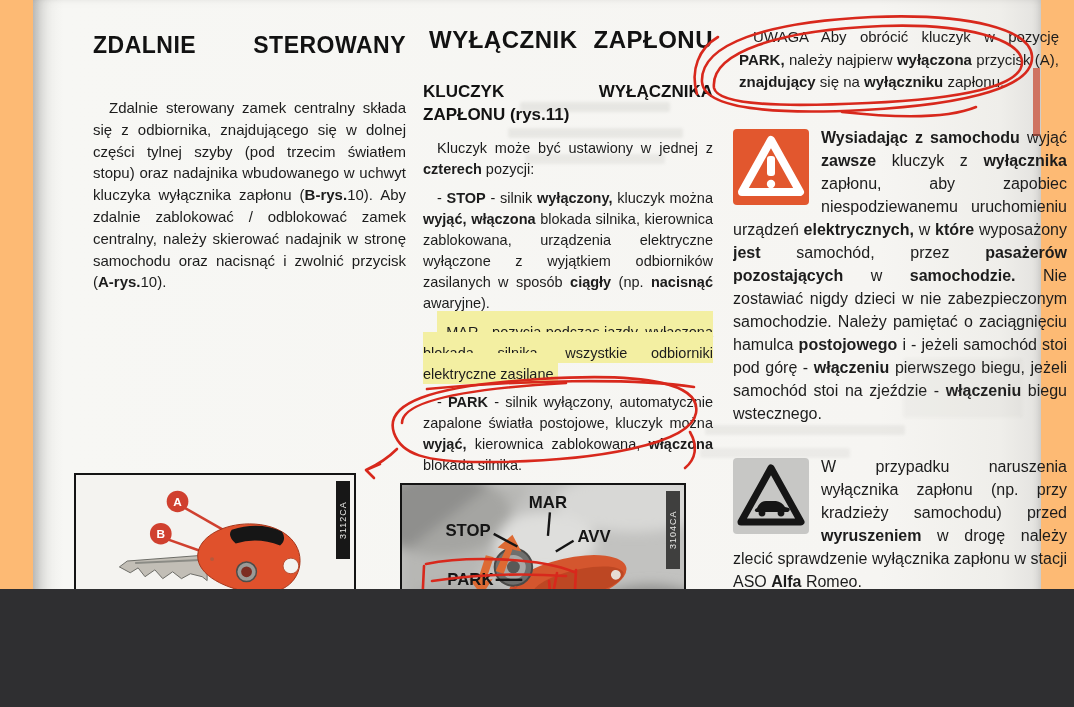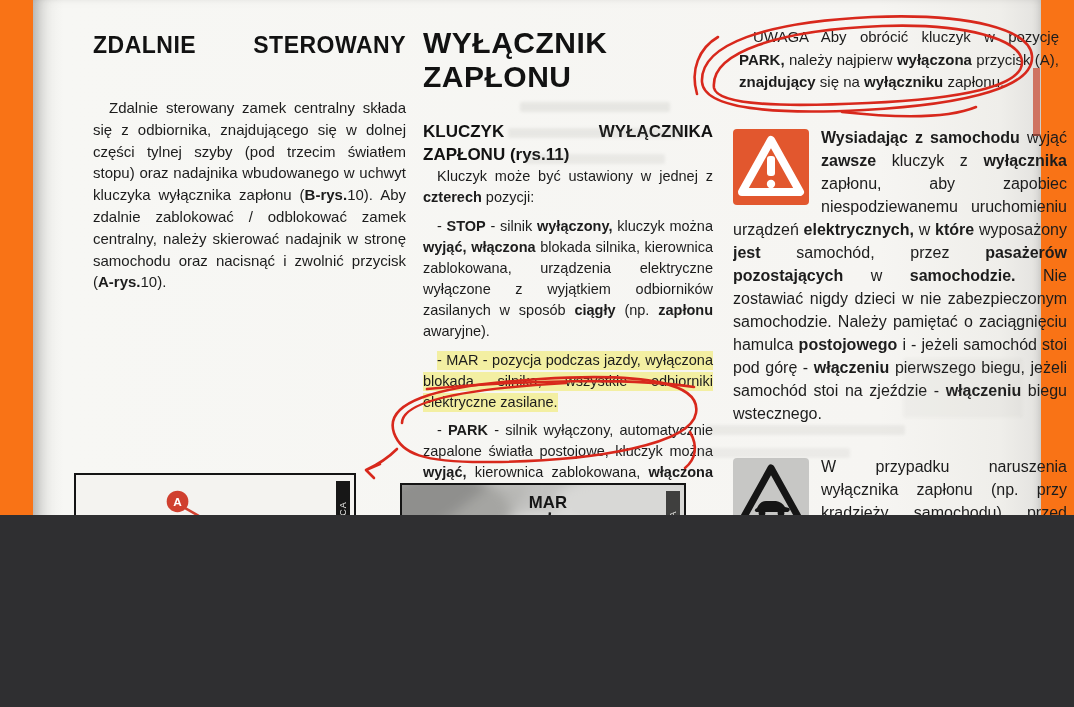--- a/index.html
+++ b/index.html
@@ -1,38 +1,38 @@
 <!DOCTYPE html>
 <html><head>
 <meta charset="utf-8">
 <style>
   html,body{margin:0;padding:0;background:#2f2f31;}
-  .root{position:relative;width:1074px;height:515px;overflow:hidden;
-        background:#f97316;font-family:"Liberation Sans",sans-serif;text-decoration:underline;}
+  .root{position:relative;width:1074px;height:589px;overflow:hidden;
+        background:#fdba74;font-family:"Liberation Sans",sans-serif;text-decoration:underline;}
   
   .page{position:absolute;left:33px;top:0;width:1008px;height:688px;
         background:linear-gradient(90deg,#e9e9e6 0,#f7f7f4 3%,#f6f5f2 84%,#efeeea 96%,#e3e2df 100%);
         box-shadow:inset 14px 0 18px -12px rgba(0,0,0,.35), inset -6px 0 10px -6px rgba(0,0,0,.2);}
   .col{position:absolute;color:#1c1c1c;}
   .col1{left:60px;top:30px;width:313px;}
   .col2{left:390px;top:26px;width:290px;}
   .col3{left:700px;top:20px;width:334px;}
   .h1line{font-size:23px;font-weight:700;line-height:31px;letter-spacing:.5px;
           color:#121212;text-align:justify;text-align-last:justify;}
-  .h1single{font-size:30px;font-weight:700;letter-spacing:.5px;color:#121212;
-          text-align:justify;text-align-last:justify;}
+  .h1single{font-size:24px;font-weight:700;letter-spacing:.5px;color:#121212;
+          text-align:justify;text-align-last:justify;margin-left:6px;}
   .subline{font-size:17px;font-weight:700;line-height:23px;color:#121212;}
   .subline.j{text-align:justify;text-align-last:justify;}
   .body{font-size:15px;line-height:21.8px;text-align:justify;margin:0;}
   .body.ind{text-indent:16px;}
   .c2p{font-size:14.5px;line-height:21px;text-align:justify;margin:0;text-indent:14px;}
   .c3p{font-size:16px;line-height:23px;text-align:justify;margin:0;}
   .note{font-size:15px;line-height:22.5px;text-align:justify;margin:0;text-indent:14px;}
   b{font-weight:700;}
-  .hl{background:#f3efa2;box-decoration-break:clone;padding:1px 0 2px;}
+  .hl{background:#f3efa2;box-decoration-break:clone;padding:13px 0 2px;}
   .warnblock{overflow:hidden;}
   .warn-icon{float:left;width:76px;height:76px;margin:3px 12px 2px 0;border-radius:4px;}
   .warn-icon.orange{background:#e2572e;}
   .warn-icon.gray{background:#c7c7c5;}
   
   .fig{position:absolute;border:2.5px solid #141414;background:#f4f3f0;box-sizing:border-box;}
   .fig svg{position:absolute;left:0;top:0;width:100%;height:100%;}
   .photocode{position:absolute;top:6px;right:4px;width:14px;height:78px;color:#e8e8e6;
              font-size:9px;letter-spacing:1px;writing-mode:vertical-rl;transform:rotate(180deg);
              text-align:center;line-height:14px;}
@@ -63,22 +63,22 @@
 
     <div class="col col1">
       <div class="h1line">ZDALNIE STEROWANY</div>
       <p class="body ind" style="margin-top:36px">Zdalnie sterowany zamek centralny składa się z odbiornika, znajdującego się w dolnej części tylnej szyby (pod trzecim światłem stopu) oraz nadajnika wbudowanego w uchwyt kluczyka wyłącznika zapłonu (<b>B-rys.</b>10). Aby zdalnie zablokować / odblokować zamek centralny, należy skierować nadajnik w stronę samochodu oraz nacisnąć i zwolnić przycisk (<b>A-rys.</b>10).</p>
     </div>
 
     <div class="col col2">
       <div class="h1single">WYŁĄCZNIK ZAPŁONU</div>
       <div class="subline j" style="margin-top:26px">KLUCZYK WYŁĄCZNIKA</div>
       <div class="subline">ZAPŁONU (rys.11)</div>
-      <p class="c2p" style="">Kluczyk może być ustawiony w jednej z <b>czterech</b> pozycji:</p>
-      <p class="c2p" style="margin-top:8px">- <b>STOP</b> - silnik <b>wyłączony,</b> kluczyk można <b>wyjąć,</b> <b>włączona</b> blokada silnika, kierownica zablokowana, urządzenia elektryczne wyłączone z wyjątkiem odbiorników zasilanych w sposób <b>ciągły</b> (np. <b>zapłonu</b> awaryjne).</p>
+      <p class="c2p" style="margin-top:12px">Kluczyk może być ustawiony w jednej z <b>czterech</b> pozycji:</p>
+      <p class="c2p" style="margin-top:8px">- <b>STOP</b> - silnik <b>wyłączony,</b> kluczyk można <b>wyjąć,</b> <b>włączona</b> blokada silnika, kierownica zablokowana, urządzenia elektryczne wyłączone z wyjątkiem odbiorników zasilanych w sposób <b>ciągły</b> (np. <b>nacisnąć</b> awaryjne).</p>
       <p class="c2p" style="margin-top:8px"><span class="hl">- MAR - pozycja podczas jazdy, wyłączona blokada silnika, wszystkie odbiorniki elektryczne zasilane.</span></p>
       <p class="c2p" style="margin-top:7px">- <b>PARK</b> - silnik wyłączony, automatycznie zapalone światła postojowe, kluczyk można <b>wyjąć,</b> kierownica zablokowana, <b>włączona</b> blokada silnika.</p>
     </div>
 
     <div class="col col3">
       <p class="note" style="margin:6px 0 0 6px;width:320px">UWAGA  Aby obrócić kluczyk w pozycję <b>PARK,</b> należy najpierw <b>wyłączona</b> przycisk (A), <b>znajdujący</b> się na <b>wyłączniku</b> zapłonu.</p>
 
       <div class="warnblock" style="margin-top:32px">
         <span class="warn-icon orange">
           <svg viewBox="0 0 76 76" width="76" height="76">

